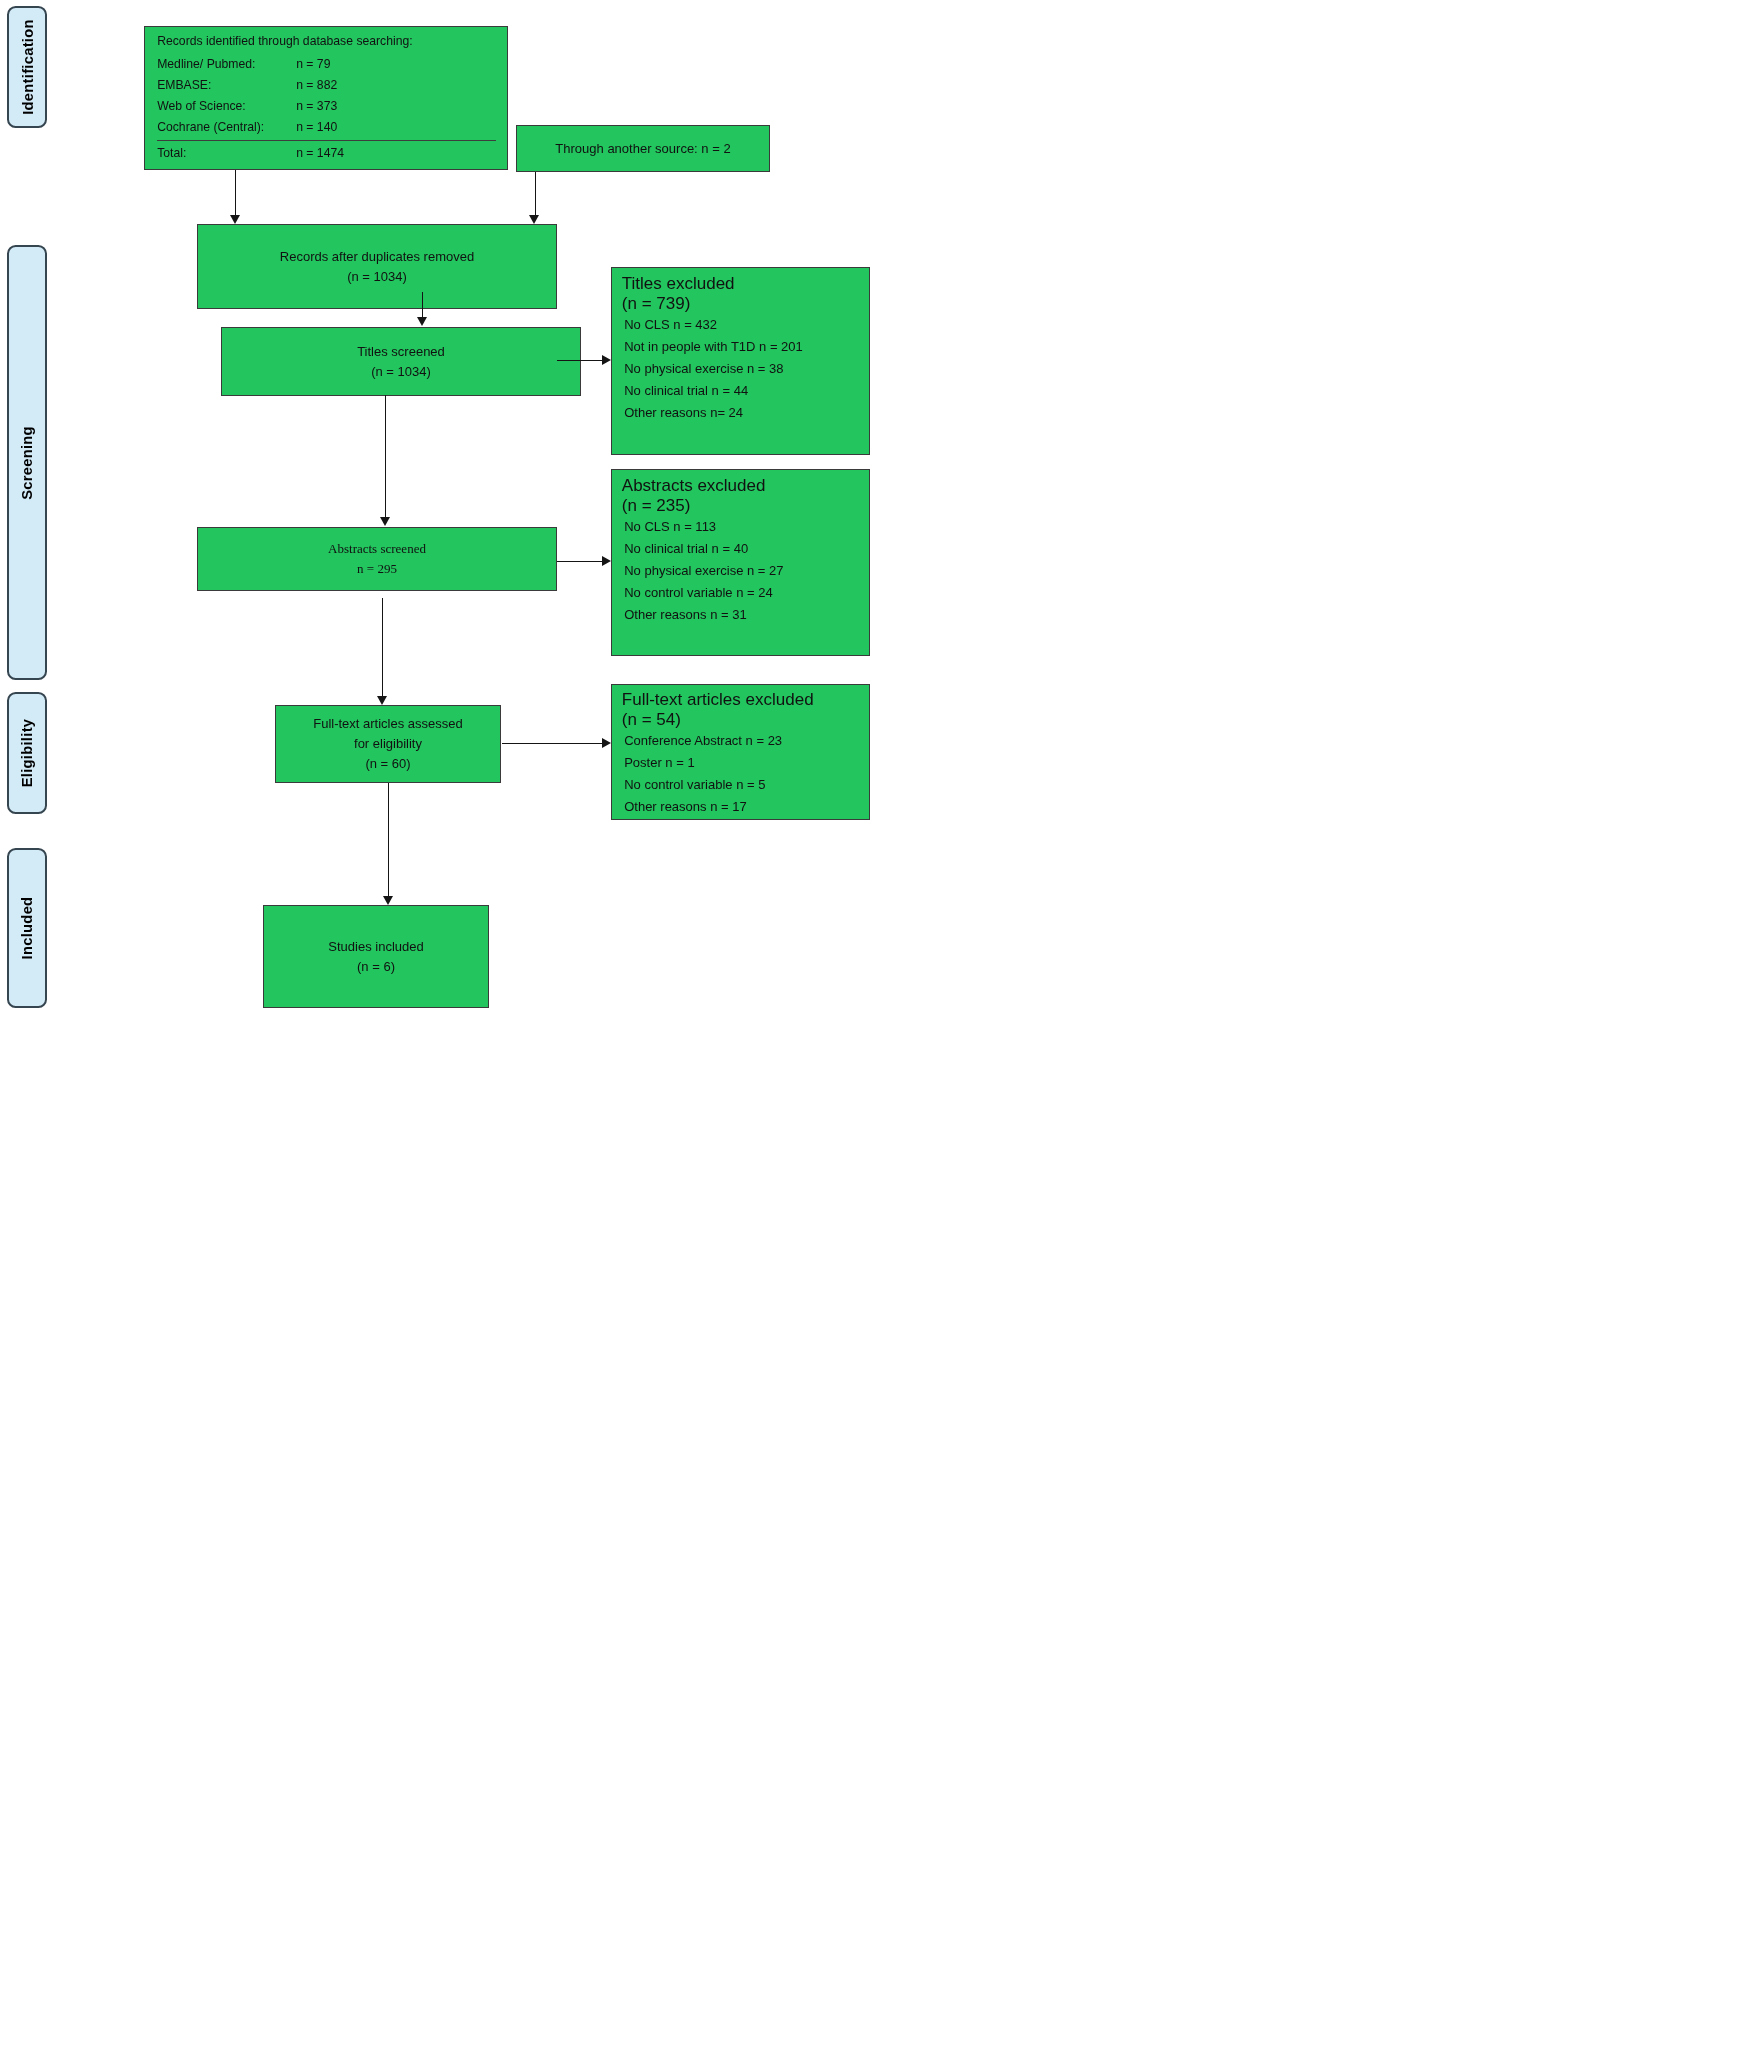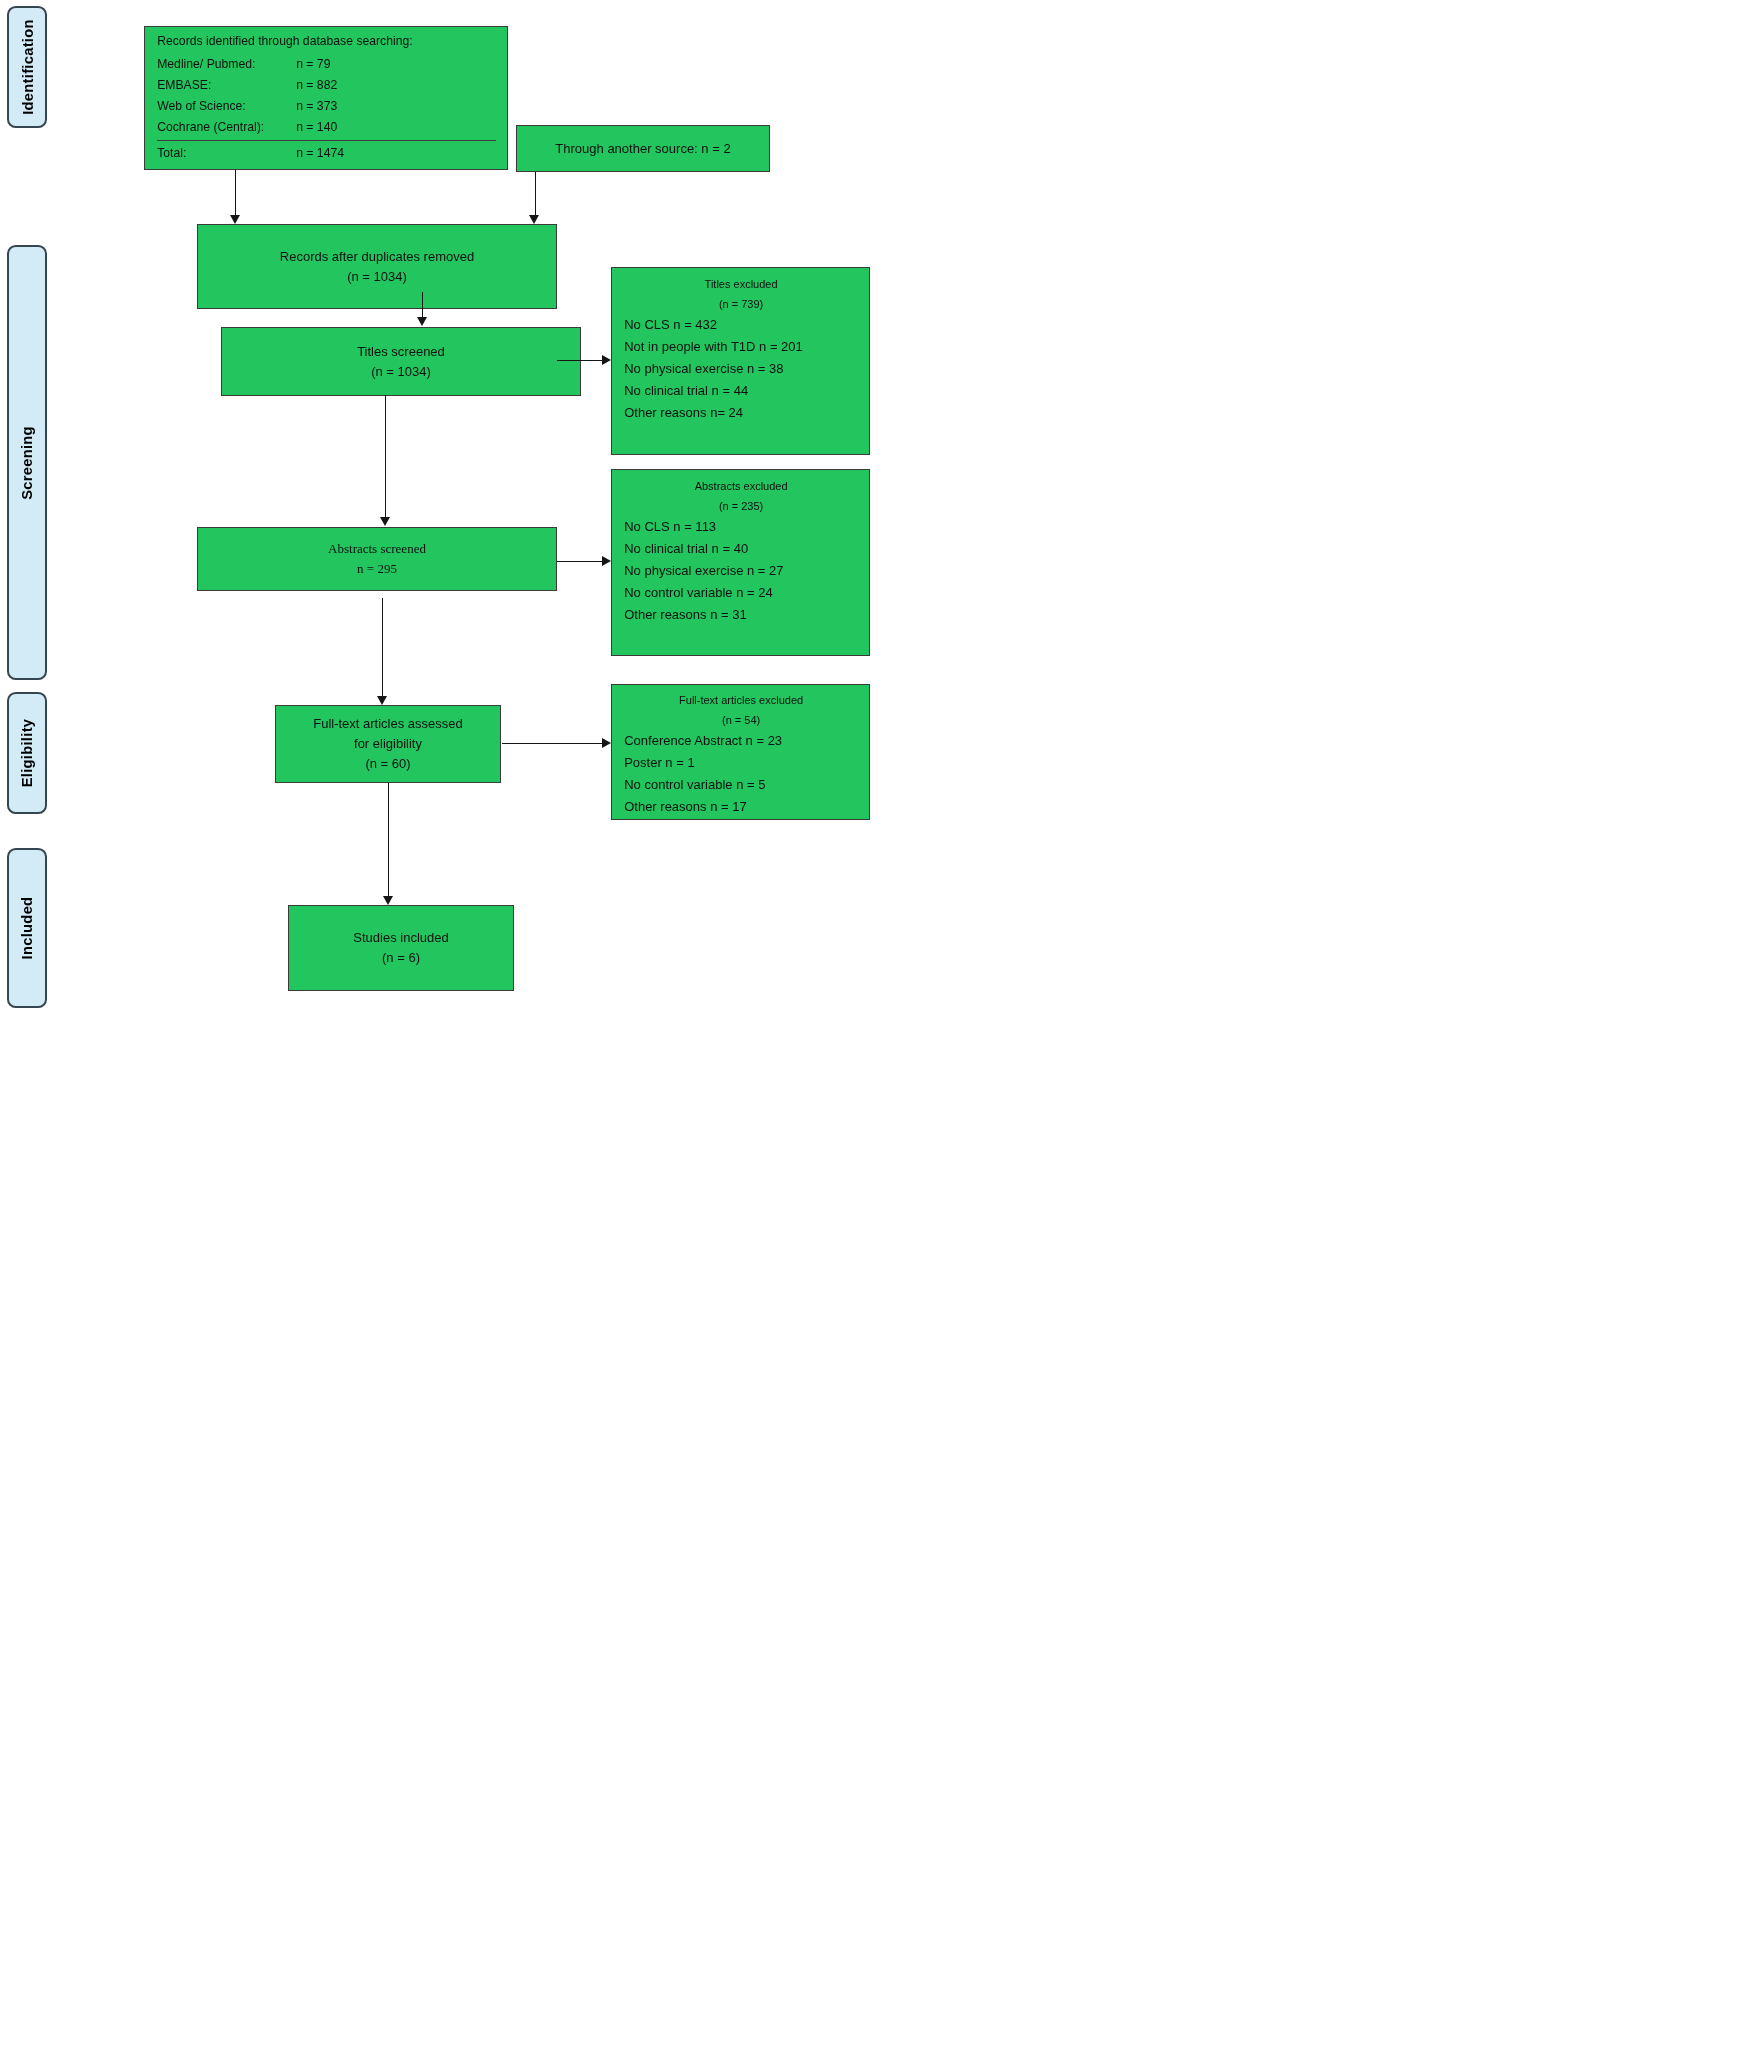--- a/index.html
+++ b/index.html
@@ -21,21 +21,21 @@
     box-sizing:border-box;
   }
   .centered{display:flex;flex-direction:column;align-items:center;justify-content:center;text-align:center;}
   .bline{font-size:13px;line-height:20px;}
   .idbox{padding:4.9px 11px 0 12.2px;font-size:12.2px;}
   .id-title{line-height:19.6px;margin-bottom:2.4px;}
   .id-row{display:flex;line-height:21px;}
   .id-row .src{width:139px;flex:none;}
   .id-hr{border:none;border-top:1.8px solid #3d3d3d;margin:2.4px 0 1.8px 0;}
   .note{padding:6.1px 8.6px 0 9.8px;box-sizing:border-box;}
-  .note-title{text-align:center;font-size:11px;line-height:20px;}
+  .note-title{font-size:17px;line-height:20px;}
   .note-item{font-size:13px;line-height:22px;padding-left:2.4px;white-space:nowrap;}
   .vline{position:absolute;width:1.2px;background:var(--line,#151515);}
   .hline{position:absolute;height:1.2px;background:var(--line,#151515);}
   .head-down{position:absolute;width:0;height:0;
     border-left:5.5px solid transparent;border-right:5.5px solid transparent;
     border-top:9.2px solid var(--line,#151515);}
   .head-right{position:absolute;width:0;height:0;
     border-top:5.5px solid transparent;border-bottom:5.5px solid transparent;
     border-left:9.2px solid var(--line,#151515);}
 </style>
@@ -129,21 +129,21 @@
 
   <div class="fbox note" style="left:611px;top:684px;width:259px;height:136px;padding-top:4.9px;">
     <div class="note-title">Full-text articles excluded</div>
     <div class="note-title">(n = 54)</div>
     <div class="note-item">Conference Abstract n = 23</div>
     <div class="note-item">Poster n = 1</div>
     <div class="note-item">No control variable n = 5</div>
     <div class="note-item">Other reasons n = 17</div>
   </div>
 
-  <div class="fbox centered" style="left:288px;top:905px;width:226px;height:86px;">
+  <div class="fbox centered" style="left:263px;top:905px;width:226px;height:103px;">
     <div class="bline">Studies included</div>
     <div class="bline">(n = 6)</div>
   </div>
 
   <div class="vline" style="left:235px;top:170px;height:45px;"></div>
   <div class="head-down" style="left:230px;top:215px;"></div>
 
   <div class="vline" style="left:535px;top:172px;height:43px;"></div>
   <div class="head-down" style="left:529px;top:215px;"></div>
 

